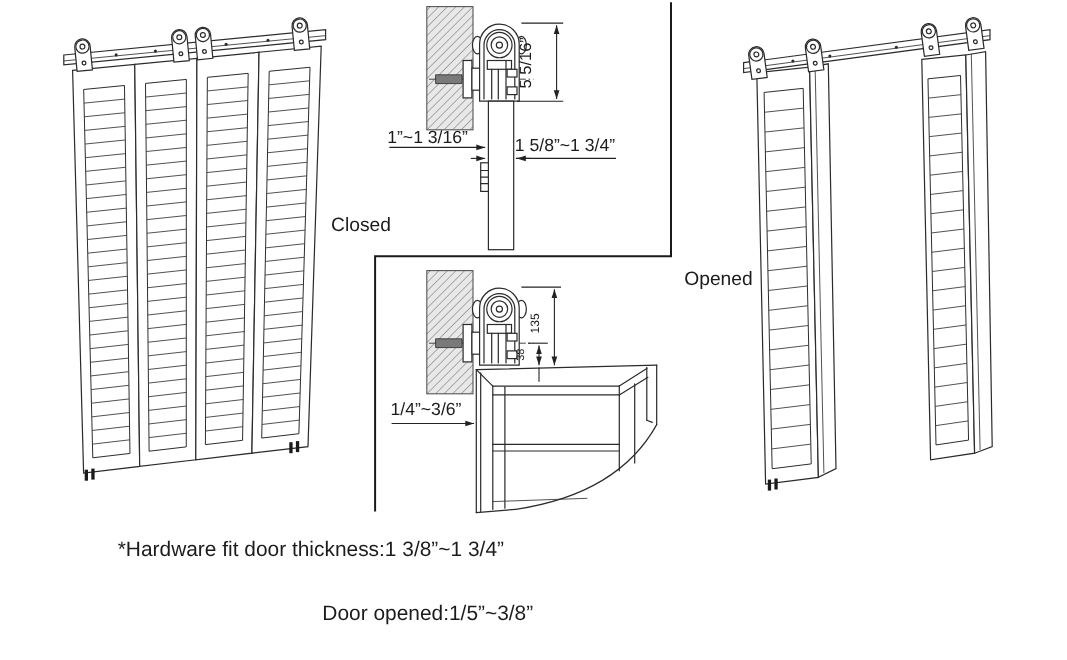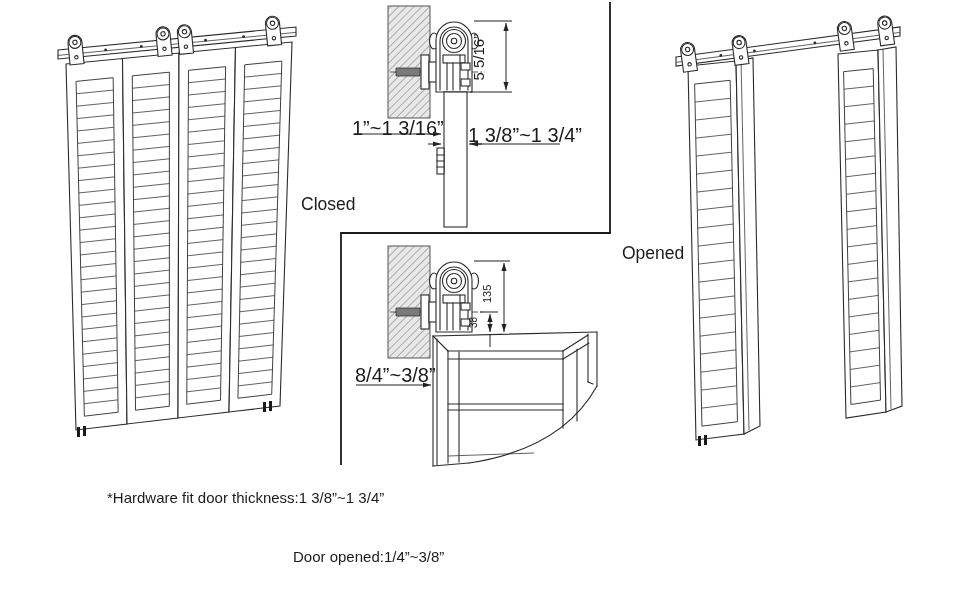--- a/index.html
+++ b/index.html
@@ -11,23 +11,23 @@
   .inq{stroke:#2b2b2b;stroke-width:0.9;fill:none;}
   .slat{stroke:#3a3a3a;stroke-width:0.8;fill:none;}
   .dot{fill:#2b2b2b;}
   .wall{fill:url(#hatch);stroke:#555;stroke-width:1;}
   .anchor{fill:#7a7a7a;stroke:#333;stroke-width:0.8;}
   .cl{stroke:#444;stroke-width:0.9;stroke-dasharray:7 2.5 1.5 2.5;fill:none;}
   .dim{stroke:#222;stroke-width:1;fill:none;}
   .bord{stroke:#1a1a1a;stroke-width:1.8;fill:none;}
   .feet{fill:#1a1a1a;}
   .t{position:absolute;color:#1c1c1c;white-space:nowrap;line-height:1.1;}
-  .note{font-size:15px;}
+  .note{font-size:19px;}
   .lbl{font-size:17.5px;}
-  .dimtxt{font-size:20px;}
+  .dimtxt{font-size:16px;}
   .vert{transform:rotate(-90deg);transform-origin:0 100%;}
 </style>
 </head>
 <body>
 
 <div id="stage">
 
   <svg id="art" width="970" height="600" viewBox="0 0 970 600">
     <defs>
       <pattern id="hatch" width="5.5" height="5.5" patternUnits="userSpaceOnUse" patternTransform="rotate(45)">
@@ -340,21 +340,21 @@
           <circle cx="0" cy="3" r="2.2" class="face"></circle>
           <circle cx="0" cy="18" r="1.7" class="face"></circle>
         </g>
       </g>
   </svg>
 
   <div class="t lbl" style="left:301px;top:195px">Closed</div>
   <div class="t lbl" style="left:622px;top:244px">Opened</div>
 
   <div class="t dimtxt" style="left:352px;top:117px">1”~1 3/16”</div>
-  <div class="t dimtxt" style="left:468px;top:124px">1 3/8”~1 3/4”</div>
+  <div class="t dimtxt" style="left:468px;top:124px">1 5/8”~1 3/4”</div>
   <div class="t dimtxt vert" style="left:487px;top:64px;font-size:15px">5 5/16”</div>
   <div class="t vert" style="left:493px;top:291px;font-size:11px">135</div>
   <div class="t vert" style="left:479px;top:317px;font-size:10px">38</div>
-  <div class="t dimtxt" style="left:355px;top:364px">8/4”~3/8”</div>
+  <div class="t dimtxt" style="left:355px;top:364px">1/4”~3/6”</div>
 
   <div class="t note" style="left:107px;top:490px">*Hardware fit door thickness:1 3/8”~1 3/4”</div>
-  <div class="t note" style="left:293px;top:549px">Door opened:1/4”~3/8”</div>
+  <div class="t note" style="left:293px;top:549px">Door opened:1/5”~3/8”</div>
 </div>
 
 </body></html>

